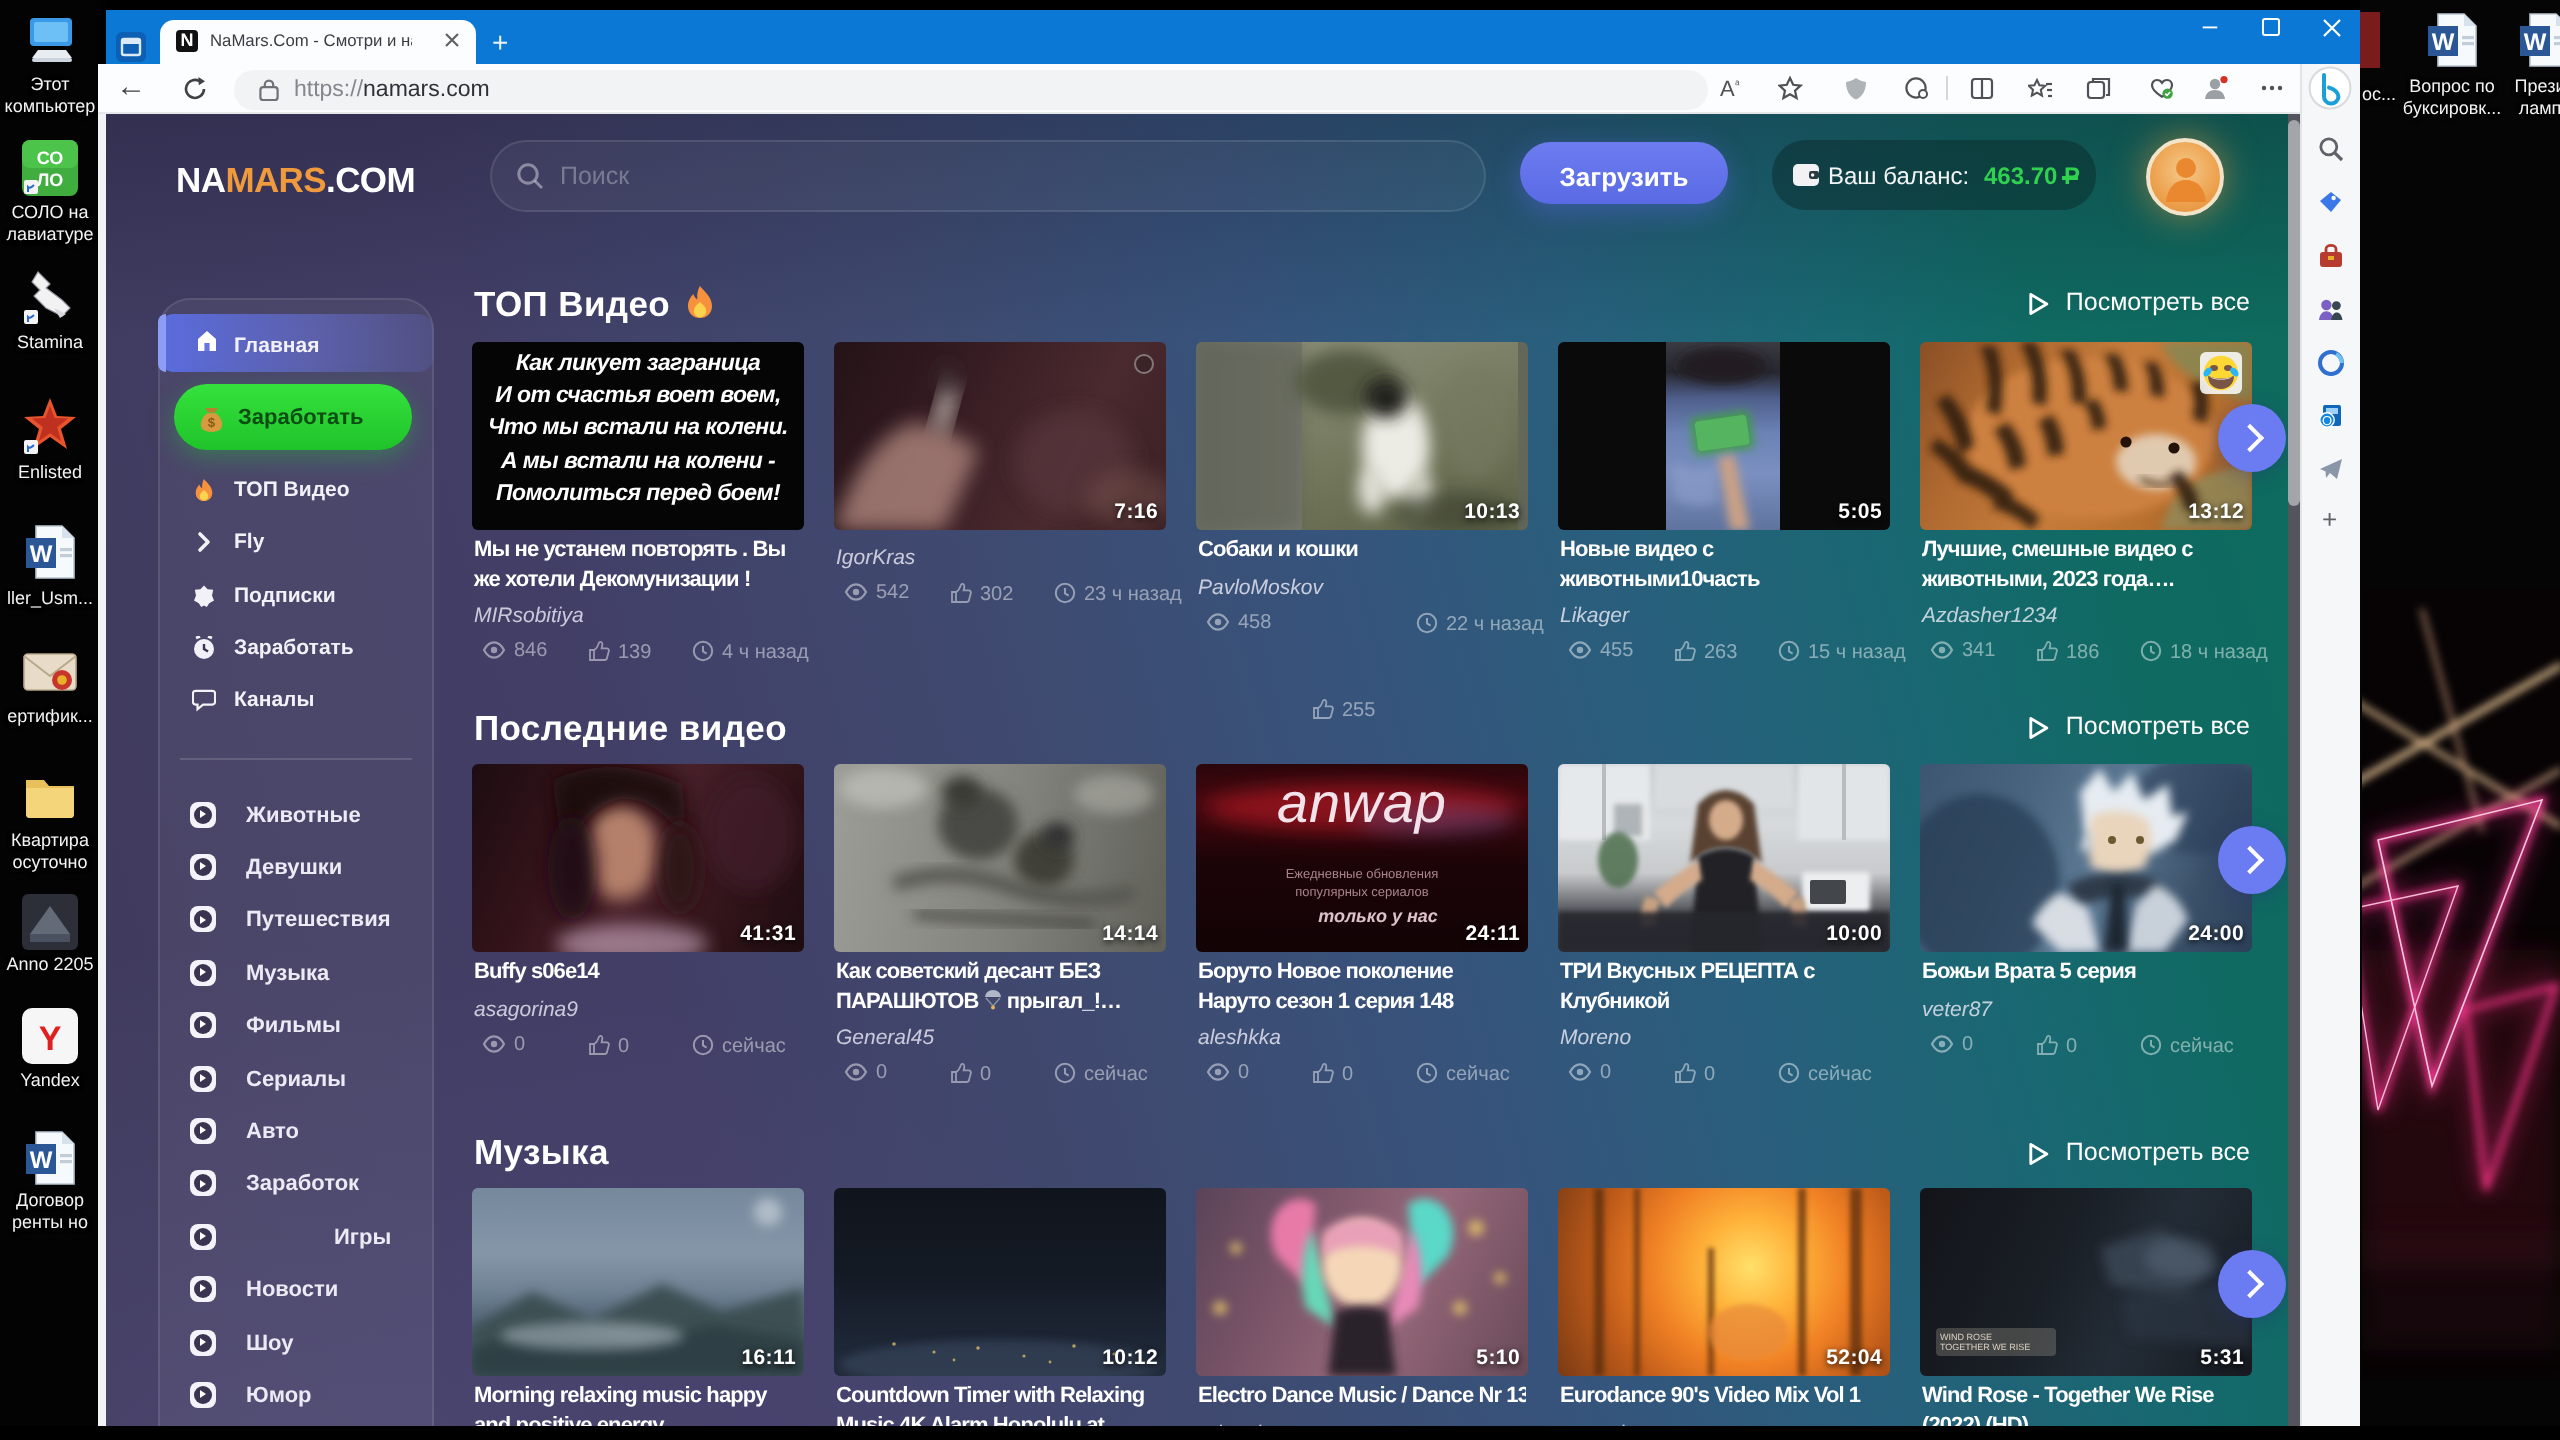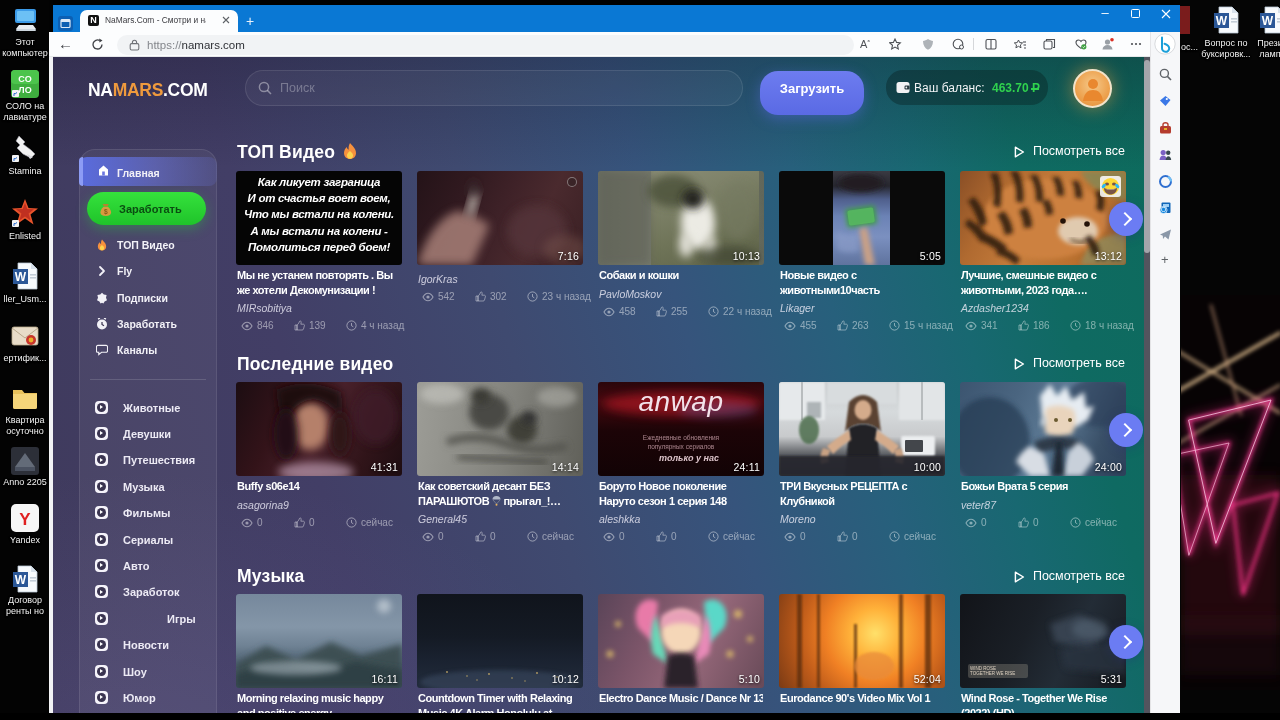--- a/index.html
+++ b/index.html
@@ -28,21 +28,21 @@
 .micon{position:absolute;left:43px;width:12px;height:12px;}
 .cat{position:absolute;left:70px;color:#eceaf4;font-size:11px;font-weight:700;white-space:nowrap;}
 .cicon{position:absolute;left:42px;width:13px;height:13px;background:#f5f3fa;border-radius:4px;}
 .cicon span{position:absolute;left:2px;top:2px;width:9px;height:9px;background:#3a3450;border-radius:50%;}
 .cicon b{position:absolute;left:5.4px;top:4.3px;width:0;height:0;border-left:3.2px solid #fff;border-top:2.3px solid transparent;border-bottom:2.3px solid transparent;}
 
 .h1{position:absolute;color:#fff;font-size:17.5px;font-weight:700;letter-spacing:0.2px;white-space:nowrap;}
 .seeall{position:absolute;color:#fff;font-size:12.5px;font-weight:400;white-space:nowrap;}
 .card{position:absolute;width:166px;}
 .thumb{position:absolute;left:0;top:0;width:166px;height:94px;border-radius:3px;overflow:hidden;}
-.dur{position:absolute;right:4px;bottom:3px;color:#fff;font-size:10.5px;font-weight:400;text-shadow:0 1px 3px rgba(0,0,0,0.9);letter-spacing:0.2px;}
+.dur{position:absolute;right:4px;bottom:3px;color:#fff;font-size:10.5px;font-weight:700;text-shadow:0 1px 3px rgba(0,0,0,0.9);letter-spacing:0.2px;}
 .nextbtn{position:absolute;width:34px;height:34px;border-radius:50%;background:#6b7cf3;color:#fff;box-shadow:0 2px 10px rgba(40,50,120,0.35);}
 .nextbtn:after{content:"";position:absolute;left:10.5px;top:12px;width:8px;height:8px;border-right:2.2px solid #fff;border-top:2.2px solid #fff;transform:rotate(45deg);}
 
 .cbody{position:absolute;left:1px;top:97px;width:164px;}
 .ctit{color:#fff;font-size:11px;font-weight:700;line-height:14.5px;letter-spacing:-0.45px;white-space:nowrap;overflow:hidden;}
 .cau{margin-top:5px;color:rgba(238,236,248,0.80);font-size:10.5px;font-style:italic;}
 .cst{position:relative;margin-top:6px;height:12px;color:rgba(255,255,255,0.47);font-size:10px;}
 .cst .s{position:absolute;top:0;white-space:nowrap;}
 .s svg{vertical-align:-2px;margin-right:4px;opacity:0.85;}
 .ovl{position:absolute;right:6px;top:6px;width:10px;height:10px;border-radius:50%;background:rgba(30,30,30,0.30);border:1px solid rgba(255,255,255,0.38);}
@@ -292,21 +292,21 @@
 <div id="whitestrip" class="abs"></div>
     <div id="page" class="abs">
       <div id="pagetopshade"></div>
       <div class="abs" style="left:35px;top:23px;font-size:17.5px;font-weight:700;color:#fff;letter-spacing:-0.3px;">NA<span style="color:#ef9a3d;">MARS</span>.COM</div>
       <div class="abs" style="left:192px;top:13px;width:498px;height:36px;border-radius:18px;background:rgba(255,255,255,0.045);border:1px solid rgba(255,255,255,0.10);"></div>
       <svg class="abs" style="left:205px;top:24px" width="14" height="14" viewBox="0 0 14 14">
         <circle cx="6" cy="6" r="4.6" fill="none" stroke="rgba(255,255,255,0.4)" stroke-width="1.5"></circle>
         <line x1="9.4" y1="9.4" x2="13" y2="13" stroke="rgba(255,255,255,0.4)" stroke-width="1.5"></line>
       </svg>
       <div class="abs" style="left:227px;top:24px;font-size:12.5px;color:rgba(255,255,255,0.30);">Поиск</div>
-      <div class="abs" style="left:707px;top:14px;width:104px;height:44px;border-radius:18px;background:linear-gradient(180deg,#6d7cf0,#5a6ae4);box-shadow:0 4px 14px rgba(90,106,228,0.45);color:#fff;font-size:13px;font-weight:700;text-align:center;line-height:36px;">Загрузить</div>
+      <div class="abs" style="left:707px;top:14px;width:104px;height:31px;border-radius:18px;background:linear-gradient(180deg,#6d7cf0,#5a6ae4);box-shadow:0 4px 14px rgba(90,106,228,0.45);color:#fff;font-size:13px;font-weight:700;text-align:center;line-height:36px;">Загрузить</div>
       <div class="abs" style="left:833px;top:13px;width:162px;height:35px;border-radius:17px;background:rgba(8,28,30,0.38);"></div>
       <svg class="abs" style="left:843px;top:24px" width="14" height="13" viewBox="0 0 14 13">
         <rect x="0.5" y="1" width="13" height="11" rx="2.5" fill="#f2f2f4"></rect>
         <rect x="8.5" y="4.5" width="5" height="4" rx="1.2" fill="#2a3a40"></rect>
         <circle cx="10.3" cy="6.5" r="0.9" fill="#f2f2f4"></circle>
       </svg>
       <div class="abs" style="left:861px;top:24px;font-size:12px;color:#f2f4f6;">Ваш баланс:</div>
       <div class="abs" style="left:939px;top:24px;font-size:12px;font-weight:700;color:#2fd14e;">463.70 <span style="position:relative;display:inline-block;">Р<span style="position:absolute;left:-1px;top:7px;width:8px;height:1.6px;background:#2fd14e;"></span></span></div>
       <div class="abs" style="left:1020px;top:12px;width:39px;height:39px;border-radius:50%;background:radial-gradient(circle at 50% 40%,#f5c98a,#eda24f 60%,#e08a35);border:2px solid #f3e3c8;box-shadow:0 0 18px rgba(240,160,60,0.55);"></div>
       <svg class="abs" style="left:1027px;top:18px" width="26" height="26" viewBox="0 0 26 26">
@@ -508,21 +508,21 @@
           <div class="dur">10:13</div>
         </div>
         <div class="cbody">
           <div class="ctit">Собаки и кошки</div>
           <div class="cau">PavloMoskov</div>
           <div class="cst">
             <span class="s" style="left:4px;"><svg width="12" height="10" viewBox="0 0 12 10">
                 <path d="M1 5 C2.5 2.2 4 1.2 6 1.2 C8 1.2 9.5 2.2 11 5 C9.5 7.8 8 8.8 6 8.8 C4 8.8 2.5 7.8 1 5 Z" fill="none" stroke="rgba(255,255,255,0.55)" stroke-width="1.1"></path>
                 <circle cx="6" cy="5" r="1.6" fill="rgba(255,255,255,0.55)"></circle>
               </svg>458</span>
-            <span class="s" style="left:57px;"><svg width="11" height="11" viewBox="0 0 11 11">
+            <span class="s" style="left:57px;margin-top:43px;"><svg width="11" height="11" viewBox="0 0 11 11">
                 <path d="M1 5 H3 V10 H1 Z M3 10 H8.2 C8.9 10 9.4 9.6 9.5 9 L10.4 5.6 C10.6 4.9 10.1 4.2 9.4 4.2 H6.8 C6.8 4.2 7.3 2.6 7.1 1.7 C6.9 0.8 5.8 0.6 5.5 1.4 C5.2 2.2 4.5 4.0 3.6 4.6 L3 5 Z" fill="none" stroke="rgba(255,255,255,0.55)" stroke-width="0.9"></path>
               </svg>255</span>
             <span class="s" style="left:109px;"><svg width="11" height="11" viewBox="0 0 11 11">
                 <circle cx="5.5" cy="5.5" r="4.6" fill="none" stroke="rgba(255,255,255,0.55)" stroke-width="1"></circle>
                 <path d="M5.5 3 V5.7 L7.3 6.8" fill="none" stroke="rgba(255,255,255,0.55)" stroke-width="1"></path>
               </svg>22 ч назад</span>
           </div>
         </div>
       </div>
       <div class="card" style="left:726px;top:114px;">

